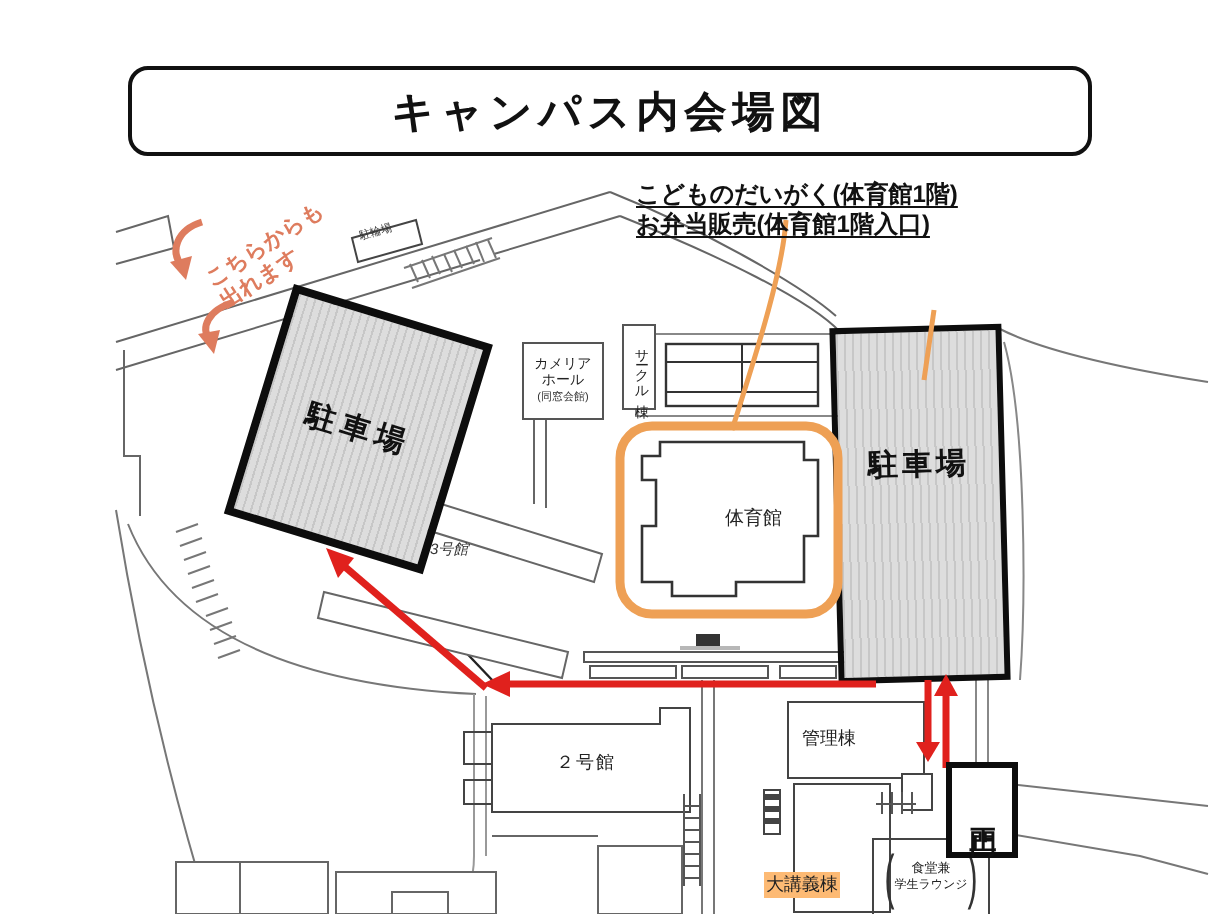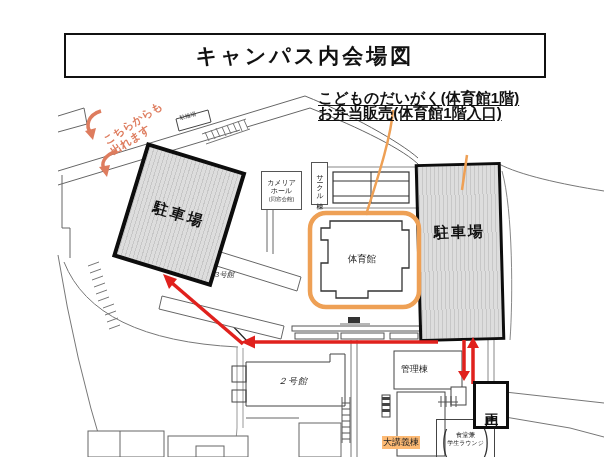--- a/index.html
+++ b/index.html
@@ -1,25 +1,25 @@
 <!DOCTYPE html>
 <html><head>
 <meta charset="utf-8">
 <style>
   html,body{margin:0;padding:0;background:#fff;}
   #stage{position:relative;width:608px;height:457px;background:#ffffff;overflow:hidden;
          font-family:"Liberation Sans","DejaVu Sans",sans-serif;color:#111;}
   .abs{position:absolute;}
   svg{display:block;}
   
-  .title-box{left:64px;top:33px;width:478px;height:41px;border:2.5px solid #111;border-radius:0;
+  .title-box{left:64px;top:33px;width:478px;height:41px;border:2.5px solid #111;border-radius:10px;
              display:flex;align-items:center;justify-content:center;background:#fff;z-index:4;}
   .title-box span{font-size:21px;font-weight:bold;letter-spacing:3px;}
   
-  .ann-black{left:318px;top:90px;z-index:6;font-size:15px;font-weight:bold;line-height:15px;color:#111;}
+  .ann-black{left:318px;top:90px;z-index:6;font-size:12px;font-weight:bold;line-height:15px;color:#111;}
   .ann-black div{text-decoration:underline;text-underline-offset:2px;white-space:nowrap;}
   .ann-red{left:378px;top:126px;z-index:6;font-size:12px;font-weight:bold;line-height:16.5px;color:#e0211d;}
   .ann-red div{text-decoration:underline;text-underline-offset:2px;white-space:nowrap;}
   .exit-note{left:101px;top:136px;z-index:6;font-size:11px;font-weight:bold;color:#de7c5e;
              transform:rotate(-33deg);transform-origin:0 0;line-height:12.5px;white-space:nowrap;}
   
   .parking{background:repeating-linear-gradient(90deg,#c7c7c7 0px,#c7c7c7 1px,#dddddd 1px,#dddddd 4px);
            display:flex;align-items:center;justify-content:center;z-index:2;}
   .parking span{font-weight:bold;font-size:15px;letter-spacing:3px;white-space:nowrap;}
   .parking-left{left:147px;top:142px;width:96px;height:112px;border:4px solid #0d0d0d;
@@ -39,23 +39,23 @@
         display:flex;align-items:center;justify-content:center;}
   .gate span{writing-mode:vertical-rl;font-size:13.5px;font-weight:bold;letter-spacing:2px;}
   .cafeteria{left:436px;top:419px;width:57px;height:38px;border:1.5px solid #444;z-index:3;
              display:flex;align-items:center;justify-content:center;gap:0;}
   .cafeteria .paren{font-size:15px;font-weight:300;transform:scaleY(2);color:#333;}
   .cafeteria .mid{display:flex;flex-direction:column;align-items:center;}
   .cafeteria .mid .a{font-size:6.5px;color:#222;line-height:8px;}
   .cafeteria .mid .b{font-size:6px;color:#222;line-height:8px;white-space:nowrap;}
   
   .lbl{z-index:5;color:#222;white-space:nowrap;}
-  .gym-lbl{left:333px;top:253px;width:58px;text-align:center;font-size:9.5px;}
+  .gym-lbl{left:333px;top:253px;width:58px;text-align:right;font-size:9.5px;}
   .b3-lbl{left:215px;top:270px;font-size:7.5px;color:#333;font-style:italic;}
-  .b2-lbl{left:264px;top:375px;width:58px;text-align:center;font-size:9px;letter-spacing:1px;font-style:italic;}
+  .b2-lbl{left:264px;top:375px;width:58px;text-align:center;font-size:9px;letter-spacing:1px;}
   .admin-lbl{left:401px;top:363px;width:54px;font-size:9px;}
   .lect-lbl{left:382px;top:436px;font-size:9px;background:#fdba74;padding:0 1px;}
   .bike-lbl{left:179px;top:115px;font-size:5.5px;color:#333;transform:rotate(-16deg);transform-origin:0 0;}
 </style>
 </head>
 <body>
 
 <div id="stage">
 
   <svg class="abs" style="left:0;top:0;z-index:1;" width="608" height="457" viewBox="0 0 608 457" fill="none" stroke="#666" stroke-width="1">

